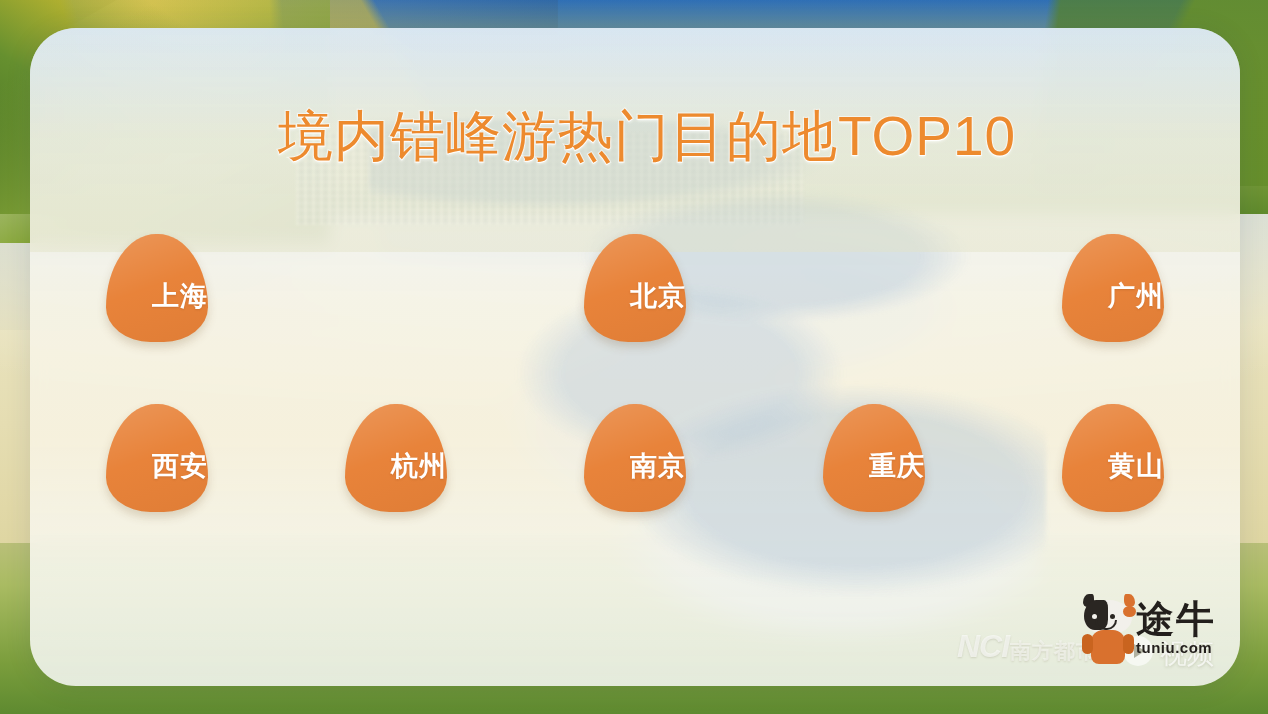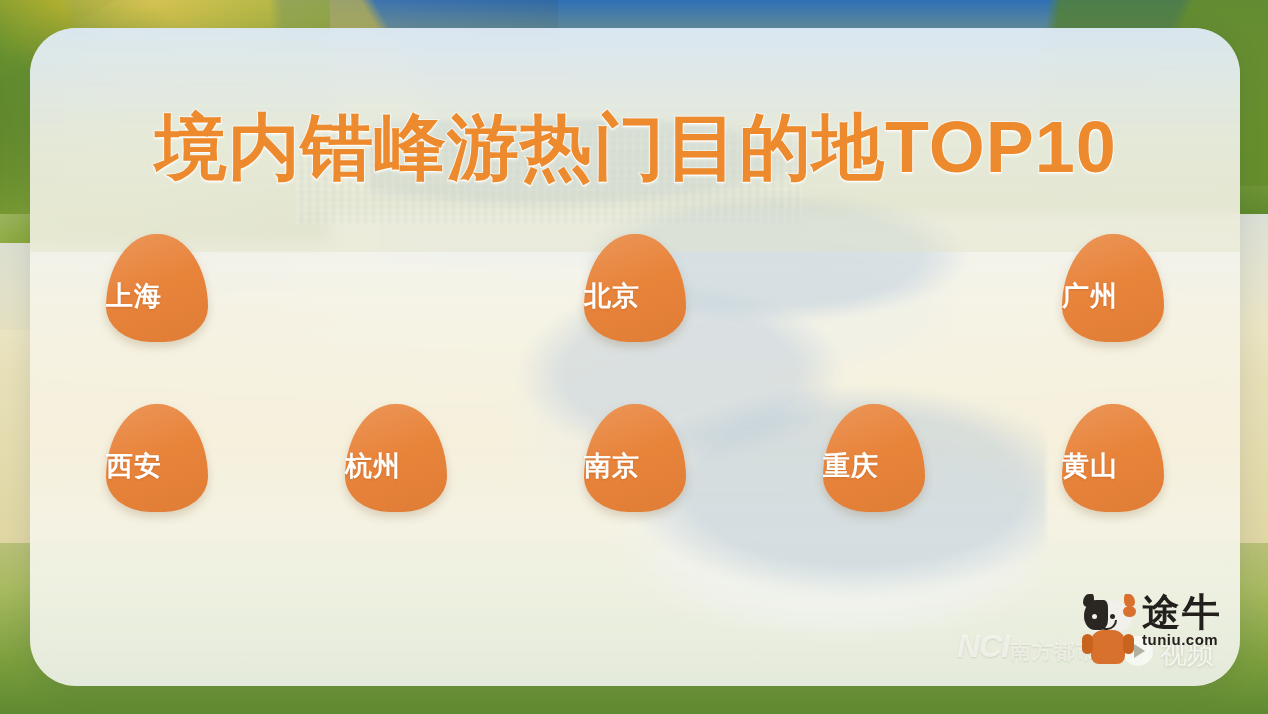--- a/index.html
+++ b/index.html
@@ -144,24 +144,24 @@
     bottom:0; height:34%;
     background:linear-gradient(180deg, rgba(236,232,196,0) 0%, rgba(234,230,190,.38) 48%, rgba(226,226,196,.44) 100%);
   }
   .card-wash-sky {
     top:0; height:26%;
     background:linear-gradient(180deg, rgba(206,224,240,.55) 0%, rgba(222,234,244,.2) 70%, rgba(255,255,255,0) 100%);
   }
 
   
   #title {
-    position:absolute; top:72px; left:1px; width:100%;
+    position:absolute; top:72px; left:12px; width:100%;
     text-align:center;
-    font-size:72px;
-    font-weight:bold;
+    font-size:55px;
+    font-weight:normal;
     letter-spacing:1px;
     color:#ED8A2E;
     white-space:nowrap;
     -webkit-text-stroke:2px rgba(255,255,255,.55);
     paint-order:stroke fill;
     text-shadow:0 2px 3px rgba(255,255,255,.7), 0 1px 0 rgba(255,255,255,.9);
   }
 
   
   #badges {
@@ -174,21 +174,21 @@
     justify-content:space-between;
     align-items:flex-start;
   }
   .badge-row + .badge-row { margin-top:62px; }
 
   .badge {
     position:relative;
     width:102px; height:108px;
     display:flex;
     align-items:center;
-    justify-content:flex-start;
+    justify-content:flex-end;
     background:#E8833A;
     
     border-radius:52% 52% 46% 46% / 72% 72% 34% 34%;
     box-shadow:0 5px 10px rgba(120,80,40,.22);
     flex:0 0 auto;
   }
   .badge::before {
     content:"";
     position:absolute; inset:0;
     border-radius:inherit;
@@ -253,22 +253,21 @@
     border-style:solid;
     border-width:7px 0 7px 11px;
     border-color:transparent transparent transparent rgba(120,120,95,.55);
   }
 
   
   #logo {
     position:absolute;
     left:1080px; top:594px;
     display:flex;
-    align-items:flex-start;
-    gap:6px;
+    align-items:center;
   }
   .cow {
     position:relative;
     width:56px; height:70px;
     flex:0 0 auto;
   }
   .cow-head {
     position:absolute; left:4px; top:6px;
     width:48px; height:34px;
     border-radius:48% 48% 44% 44% / 54% 54% 46% 46%;

